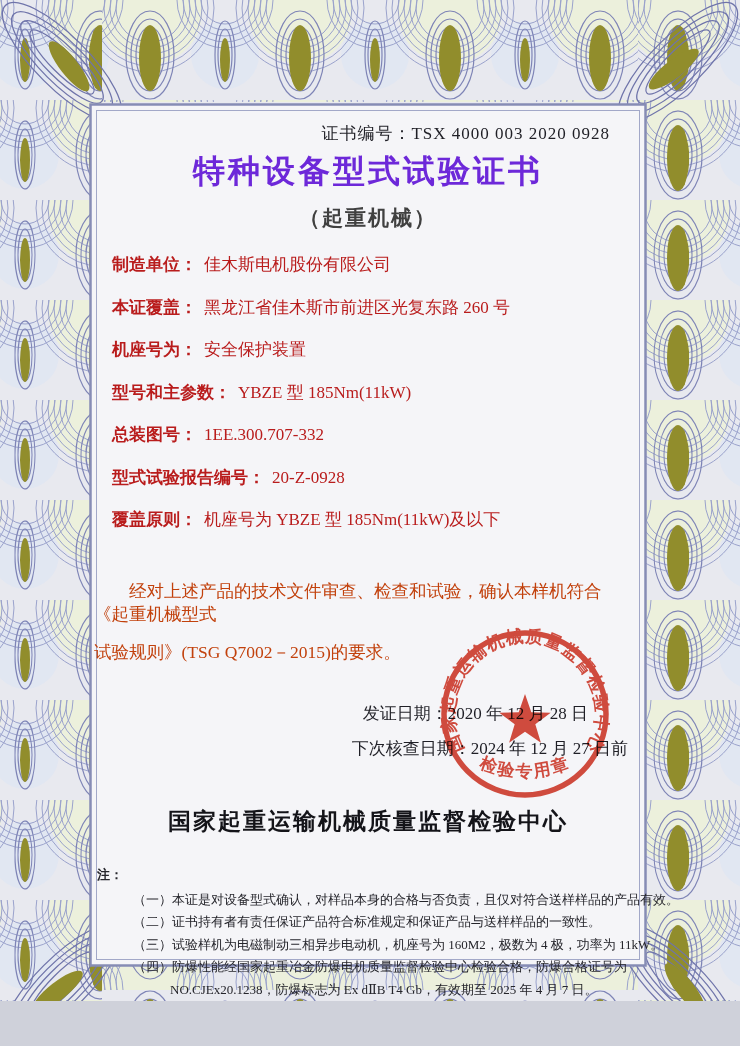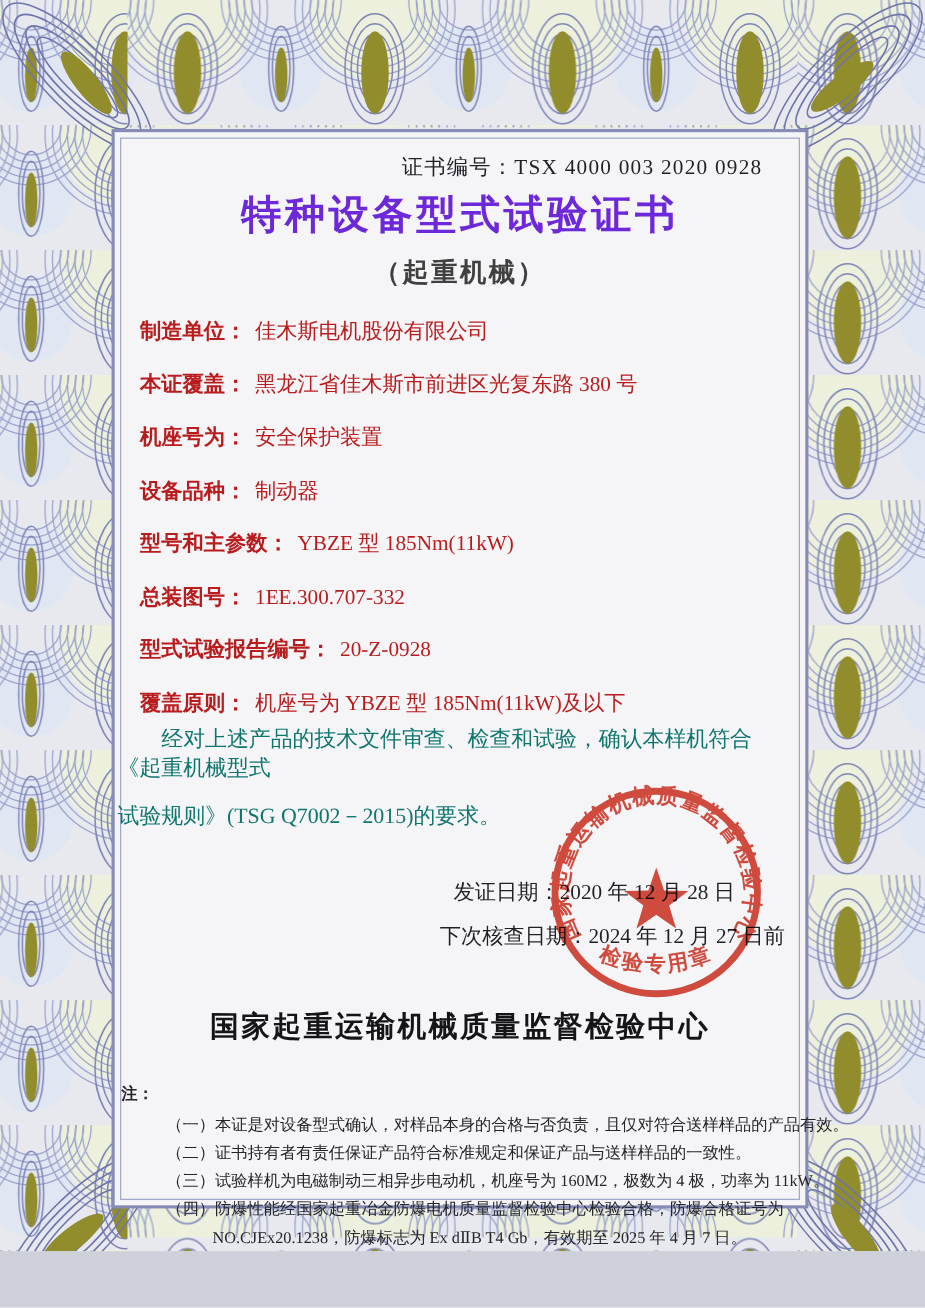--- a/index.html
+++ b/index.html
@@ -28,21 +28,21 @@
   .subtitle{
     position:absolute;top:100px;left:0;width:100%;
     text-align:center;
     font-family:"Liberation Sans","DejaVu Sans",sans-serif;
     font-weight:700;font-size:21px;letter-spacing:2px;color:#404040;
   }
   .fields{position:absolute;top:152px;left:22px;right:10px;}
   .field-row{margin-bottom:25px;font-size:17px;line-height:17.5px;white-space:nowrap;}
   .field-label{font-weight:700;color:#b91c1c;}
   .field-value{margin-left:7px;color:#b91c1c;}
-  .statement{position:absolute;top:476px;left:4px;right:14px;font-size:17.5px;line-height:23px;color:#0f766e;}
+  .statement{position:absolute;top:476px;left:4px;right:14px;font-size:17.5px;line-height:23px;color:#c2410c;}
   .statement .line1{text-indent:2em;margin-bottom:15px;}
   .dates{position:absolute;top:592px;right:18px;text-align:right;font-size:17px;line-height:35px;color:#1f1f26;}
   .dates .issue{padding-right:40px;}
   .issuer{
     position:absolute;top:702px;left:0;width:100%;text-align:center;
     font-weight:700;font-size:23px;letter-spacing:2px;color:#141419;
   }
   .notes{position:absolute;top:760px;left:7px;right:2px;display:flex;font-size:13px;line-height:22.4px;color:#25252b;}
   .notes-label{width:36px;flex:0 0 36px;font-weight:700;}
   .notes-list{flex:1;margin-top:25px;}
@@ -165,23 +165,22 @@
 
   <div class="content">
 
     <div class="cert-no"><span>证书编号：</span><span>TSX 4000 003 2020 0928</span></div>
 
     <div class="title">特种设备型式试验证书</div>
     <div class="subtitle">（起重机械）</div>
 
     <div class="fields">
       <div class="field-row"><span class="field-label">制造单位：</span><span class="field-value">佳木斯电机股份有限公司</span></div>
-      <div class="field-row"><span class="field-label">本证覆盖：</span><span class="field-value">黑龙江省佳木斯市前进区光复东路 380 号</span></div>
+      <div class="field-row"><span class="field-label">本证覆盖：</span><span class="field-value">黑龙江省佳木斯市前进区光复东路 260 号</span></div>
       <div class="field-row"><span class="field-label">机座号为：</span><span class="field-value">安全保护装置</span></div>
-      <div class="field-row"><span class="field-label">设备品种：</span><span class="field-value">制动器</span></div>
       <div class="field-row"><span class="field-label">型号和主参数：</span><span class="field-value">YBZE 型 185Nm(11kW)</span></div>
       <div class="field-row"><span class="field-label">总装图号：</span><span class="field-value">1EE.300.707-332</span></div>
       <div class="field-row"><span class="field-label">型式试验报告编号：</span><span class="field-value">20-Z-0928</span></div>
       <div class="field-row"><span class="field-label">覆盖原则：</span><span class="field-value">机座号为 YBZE 型 185Nm(11kW)及以下</span></div>
     </div>
 
     <div class="statement">
       <div class="line1">经对上述产品的技术文件审查、检查和试验，确认本样机符合《起重机械型式</div>
       <div class="line2">试验规则》(TSG Q7002－2015)的要求。</div>
     </div>

